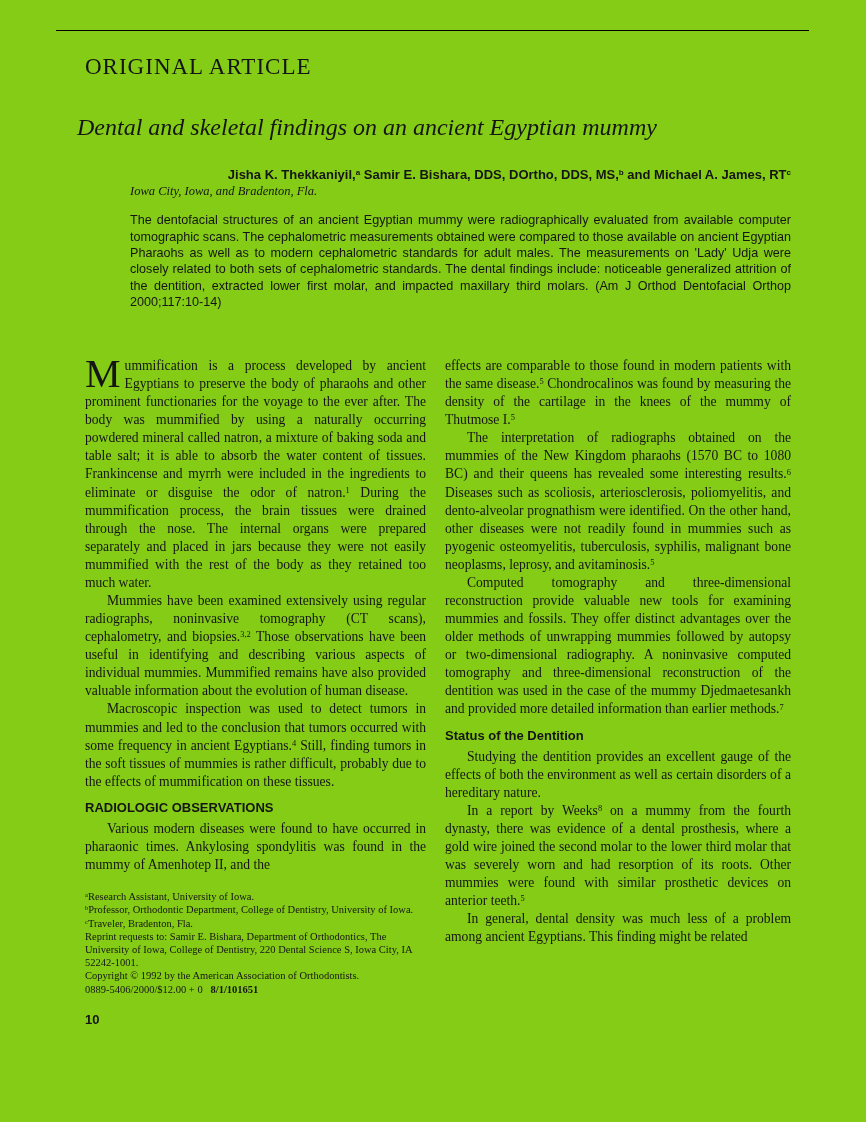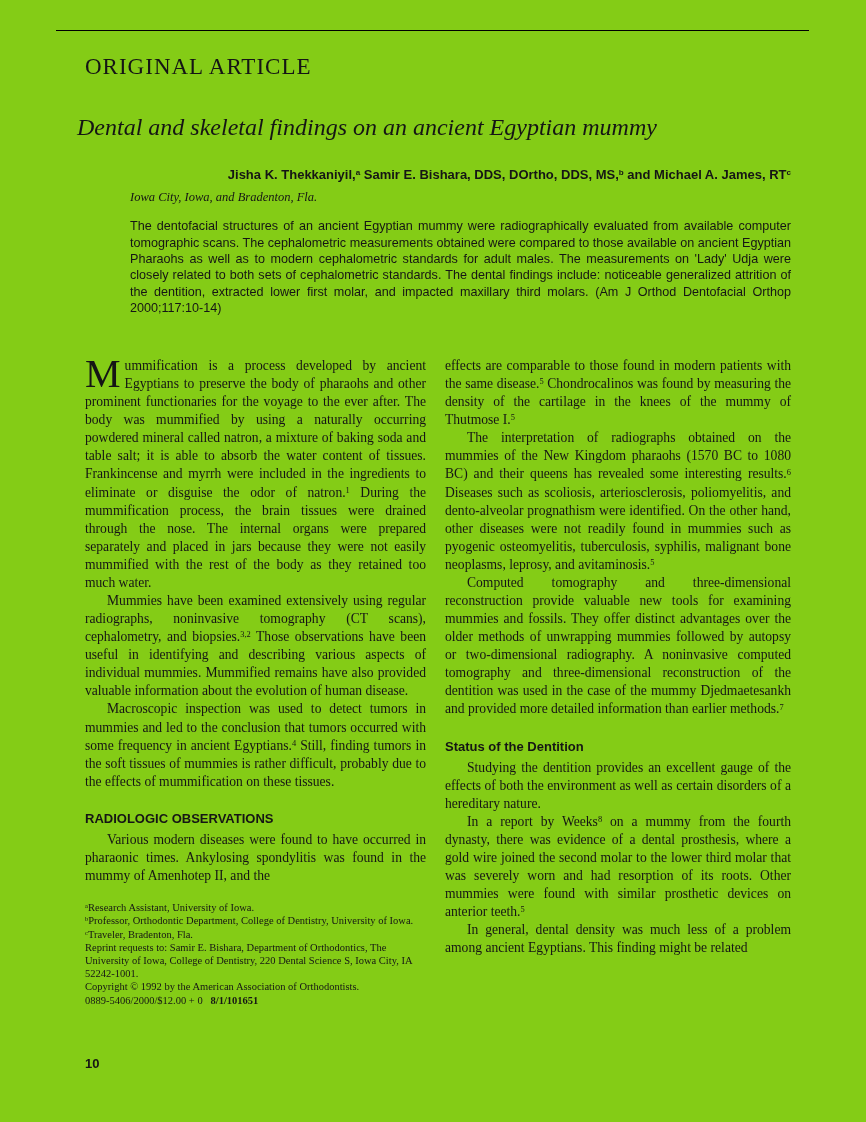--- a/index.html
+++ b/index.html
@@ -43,21 +43,21 @@
   .authors {
     font-family: "Liberation Sans", sans-serif;
     font-weight: bold;
     font-size: 13px;
     line-height: 1.25;
     text-align: right;
   }
   .affiliation {
     font-style: italic;
     font-size: 12.5px;
-    margin-top: 7px;
+    margin-top: 1px;
   }
   .abstract {
     margin: 13px 0 0 0;
     font-family: "Liberation Sans", sans-serif;
     font-size: 12.6px;
     line-height: 1.3;
     text-align: justify;
   }
   .columns {
     position: absolute;
@@ -75,42 +75,42 @@
     text-align: justify;
   }
   .body-para.indent { text-indent: 22px; }
   .drop-cap {
     float: left;
     font-size: 40px;
     line-height: 31px;
     padding: 1px 4px 0 0;
   }
   .section-heading {
-    margin: 20px 0 5px 0;
+    margin: 9px 0 5px 0;
     font-family: "Liberation Sans", sans-serif;
     font-weight: bold;
     font-size: 13px;
   }
   .footnotes { margin-top: 16px; }
   .footnote {
     margin: 0;
     font-size: 10.5px;
     line-height: 1.26;
     text-align: left;
   }
   sup {
     font-size: 0.62em;
     line-height: 0;
     vertical-align: baseline;
     position: relative;
     top: -0.45em;
   }
   .page-number {
     position: absolute;
-    top: 1056px; left: 85px;
+    top: 1012px; left: 85px;
     font-family: "Liberation Sans", sans-serif;
     font-weight: bold;
     font-size: 13px;
   }
 </style>
 </head>
 <body>
 
 <div class="page">
   <div class="top-rule"></div>

